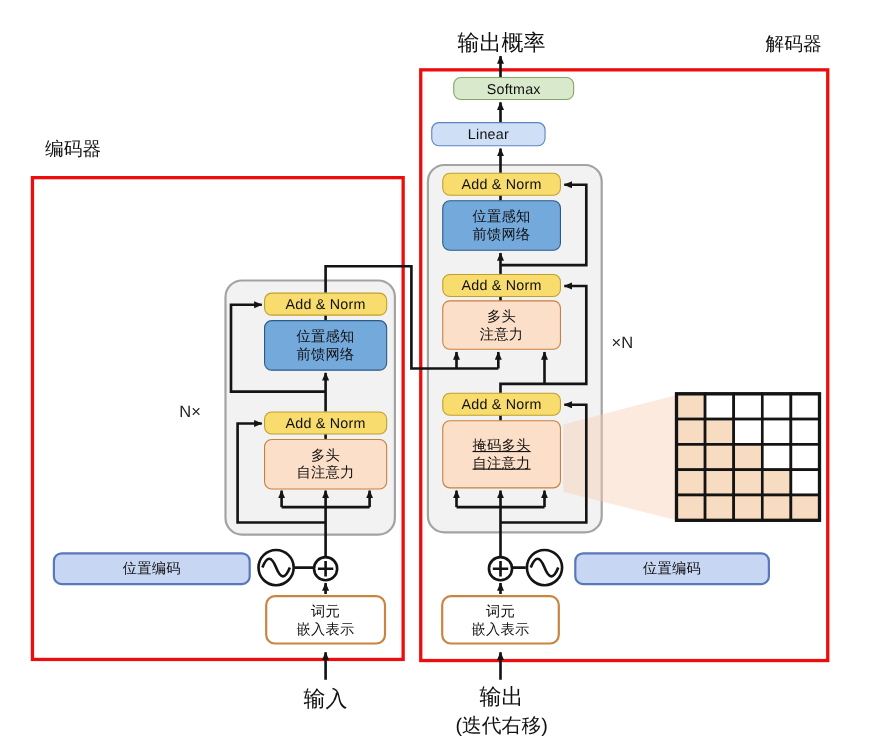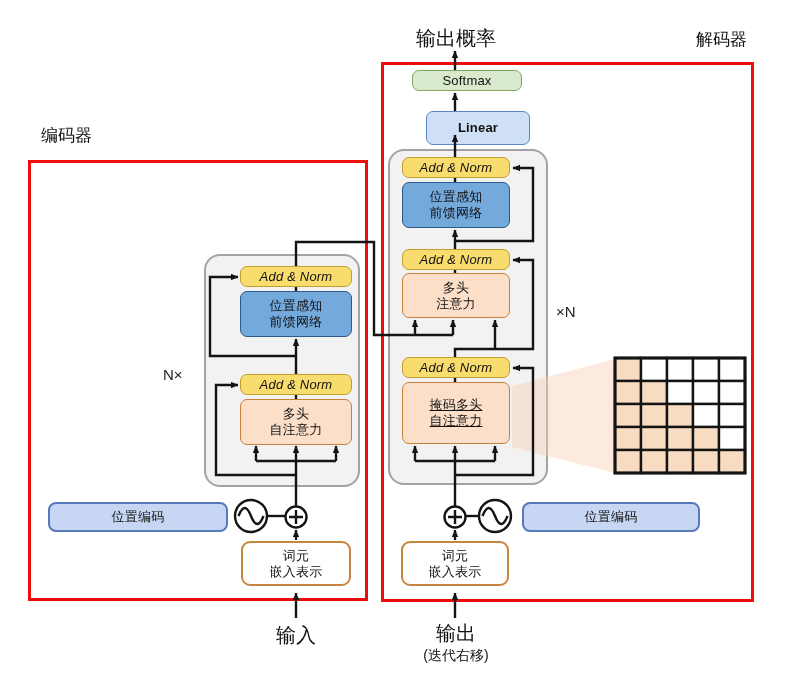--- a/index.html
+++ b/index.html
@@ -11,21 +11,21 @@
   
   .red-frame{border:3.5px solid var(--c-frame_red);z-index:1;background:transparent;}
   
   .gray-container{background:var(--c-container_fill);border:2.5px solid var(--c-container_border);
     border-radius:16px;z-index:2;}
   
   .node{display:flex;flex-direction:column;align-items:center;justify-content:center;
     text-align:center;border-radius:7px;z-index:3;font-size:13px;line-height:1.22;
     letter-spacing:0.2px;}
   .node .ln{display:block;}
-  .yellow{background:var(--c-box_yellow_fill);border:1.8px solid var(--c-box_yellow_border);font-style:italic;}
+  .yellow{background:var(--c-box_yellow_fill);border:1.8px solid var(--c-box_yellow_border);}
   .bluebox{background:var(--c-box_blue_fill);border:1.8px solid var(--c-box_blue_border);}
   .orangebox{background:var(--c-box_orange_fill);border:1.8px solid var(--c-box_orange_border);}
   .greenbox{background:var(--c-box_green_fill);border:1.8px solid var(--c-box_green_border);}
   .linearbox{background:var(--c-box_linear_fill);border:1.8px solid var(--c-box_linear_border);}
   .posencbox{background:var(--c-box_posenc_fill);border:2px solid var(--c-box_posenc_border);border-radius:8px;}
   .embedbox{background:var(--c-box_embed_fill);border:2px solid var(--c-box_embed_border);border-radius:9px;}
   
   .lbl{position:absolute;z-index:3;white-space:nowrap;}
   .lbl-big{font-size:17px;}
   .lbl-mid{font-size:20px;}
@@ -68,21 +68,21 @@
     <span class="ln">词元</span>
     <span class="ln">嵌入表示</span>
   </div>
   <div class="abs node posencbox" style="left:48px;top:502px;width:180px;height:30px;">
     <span class="ln">位置编码</span>
   </div>
 
   <div class="abs node greenbox" style="left:400px;top:70px;width:110px;height:21px;margin-left:12px;">
     <span class="ln">Softmax</span>
   </div>
-  <div class="abs node linearbox" style="left:426px;top:111px;width:104px;height:34px;font-weight:bold;">
+  <div class="abs node linearbox" style="left:392px;top:111px;width:104px;height:22px;">
     <span class="ln">Linear</span>
   </div>
   <div class="abs node yellow" style="left:402px;top:157px;width:108px;height:21px;">
     <span class="ln">Add &amp; Norm</span>
   </div>
   <div class="abs node bluebox" style="left:402px;top:182px;width:108px;height:46px;">
     <span class="ln">位置感知</span>
     <span class="ln">前馈网络</span>
   </div>
   <div class="abs node yellow" style="left:402px;top:249px;width:108px;height:21px;">
@@ -103,21 +103,21 @@
     <span class="ln">词元</span>
     <span class="ln">嵌入表示</span>
   </div>
   <div class="abs node posencbox" style="left:522px;top:502px;width:178px;height:30px;">
     <span class="ln">位置编码</span>
   </div>
 
   <div class="lbl lbl-mid center" style="left:246px;top:622px;width:100px;">输入</div>
   <div class="lbl center" style="left:396px;top:620px;width:120px;z-index:3;">
     <div class="lbl-mid">输出</div>
-    <div style="font-size:14px;">(迭代右移)</div>
+    <div style="font-size:18px;">(迭代右移)</div>
   </div>
 
   <svg id="wires" width="791" height="684" viewBox="0 0 791 684">
     <defs>
       <marker id="arr" markerWidth="9" markerHeight="8" refX="7" refY="3.2" orient="auto" markerUnits="userSpaceOnUse">
         <path d="M0 0 L7.5 3.2 L0 6.4 Z" fill="#141414"></path>
       </marker>
     </defs>
 
     <polygon points="512,386 615,359 615,473 512,447" fill="#f6cdaf" opacity="0.42"></polygon>

